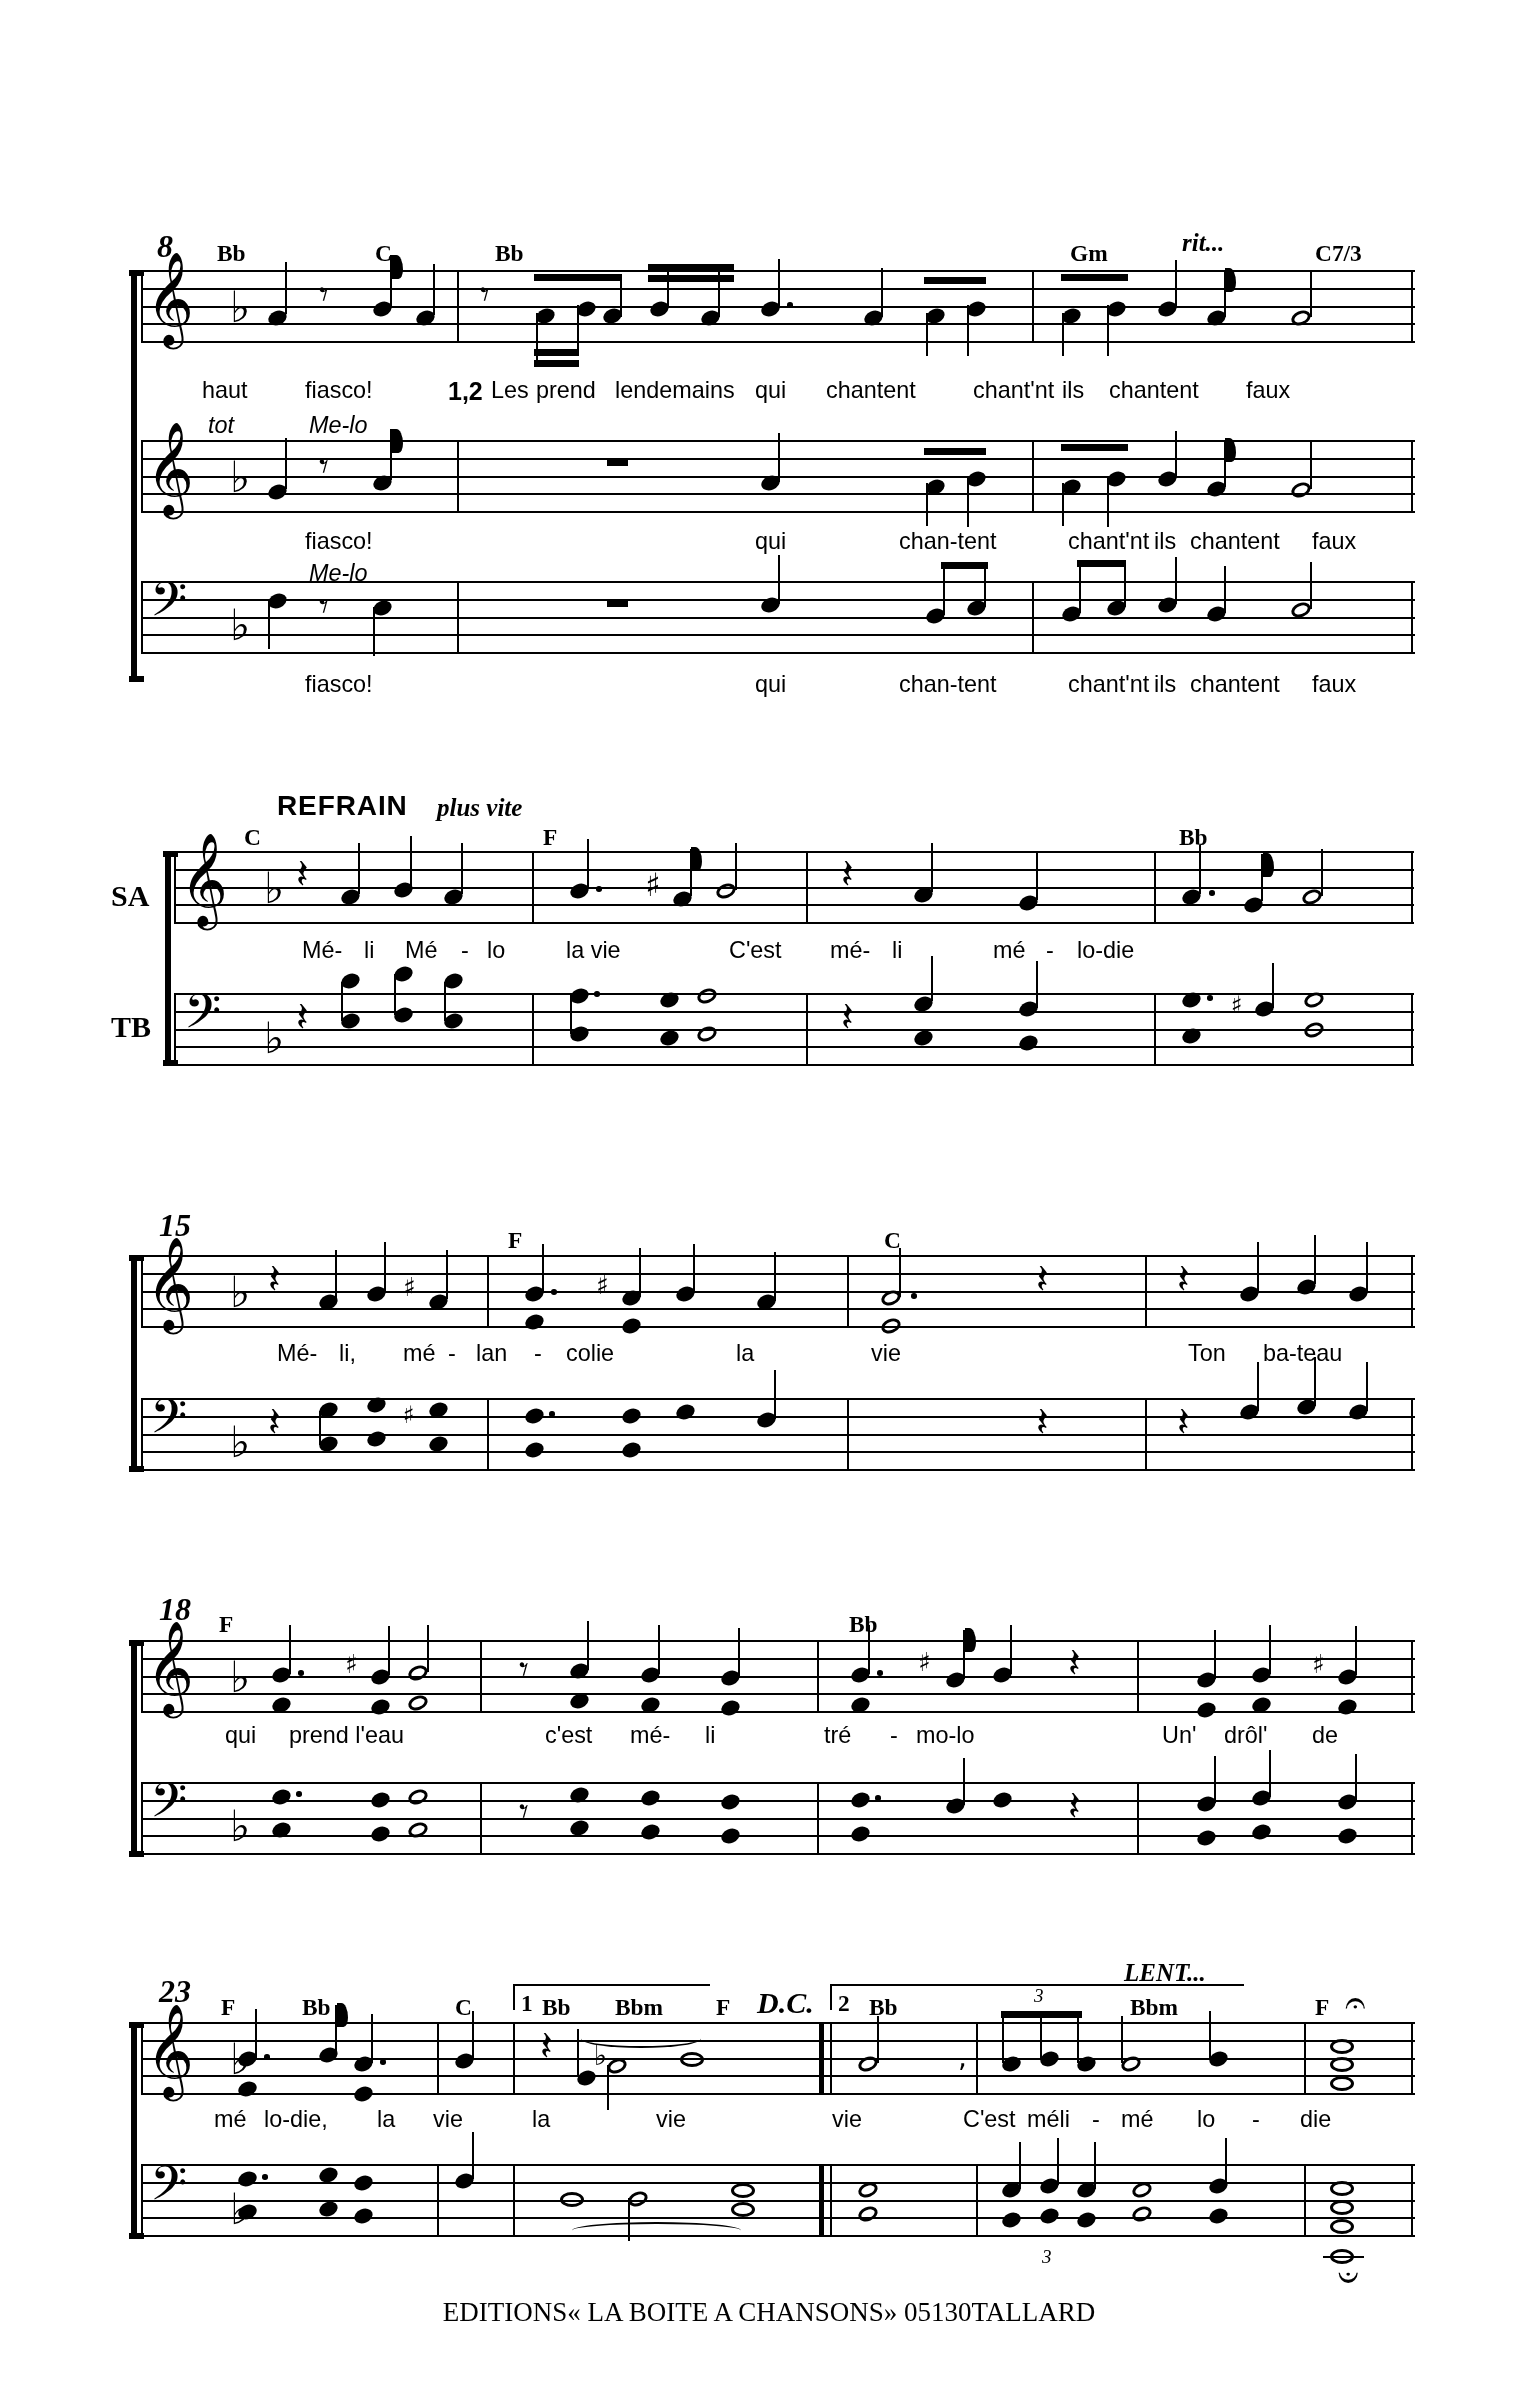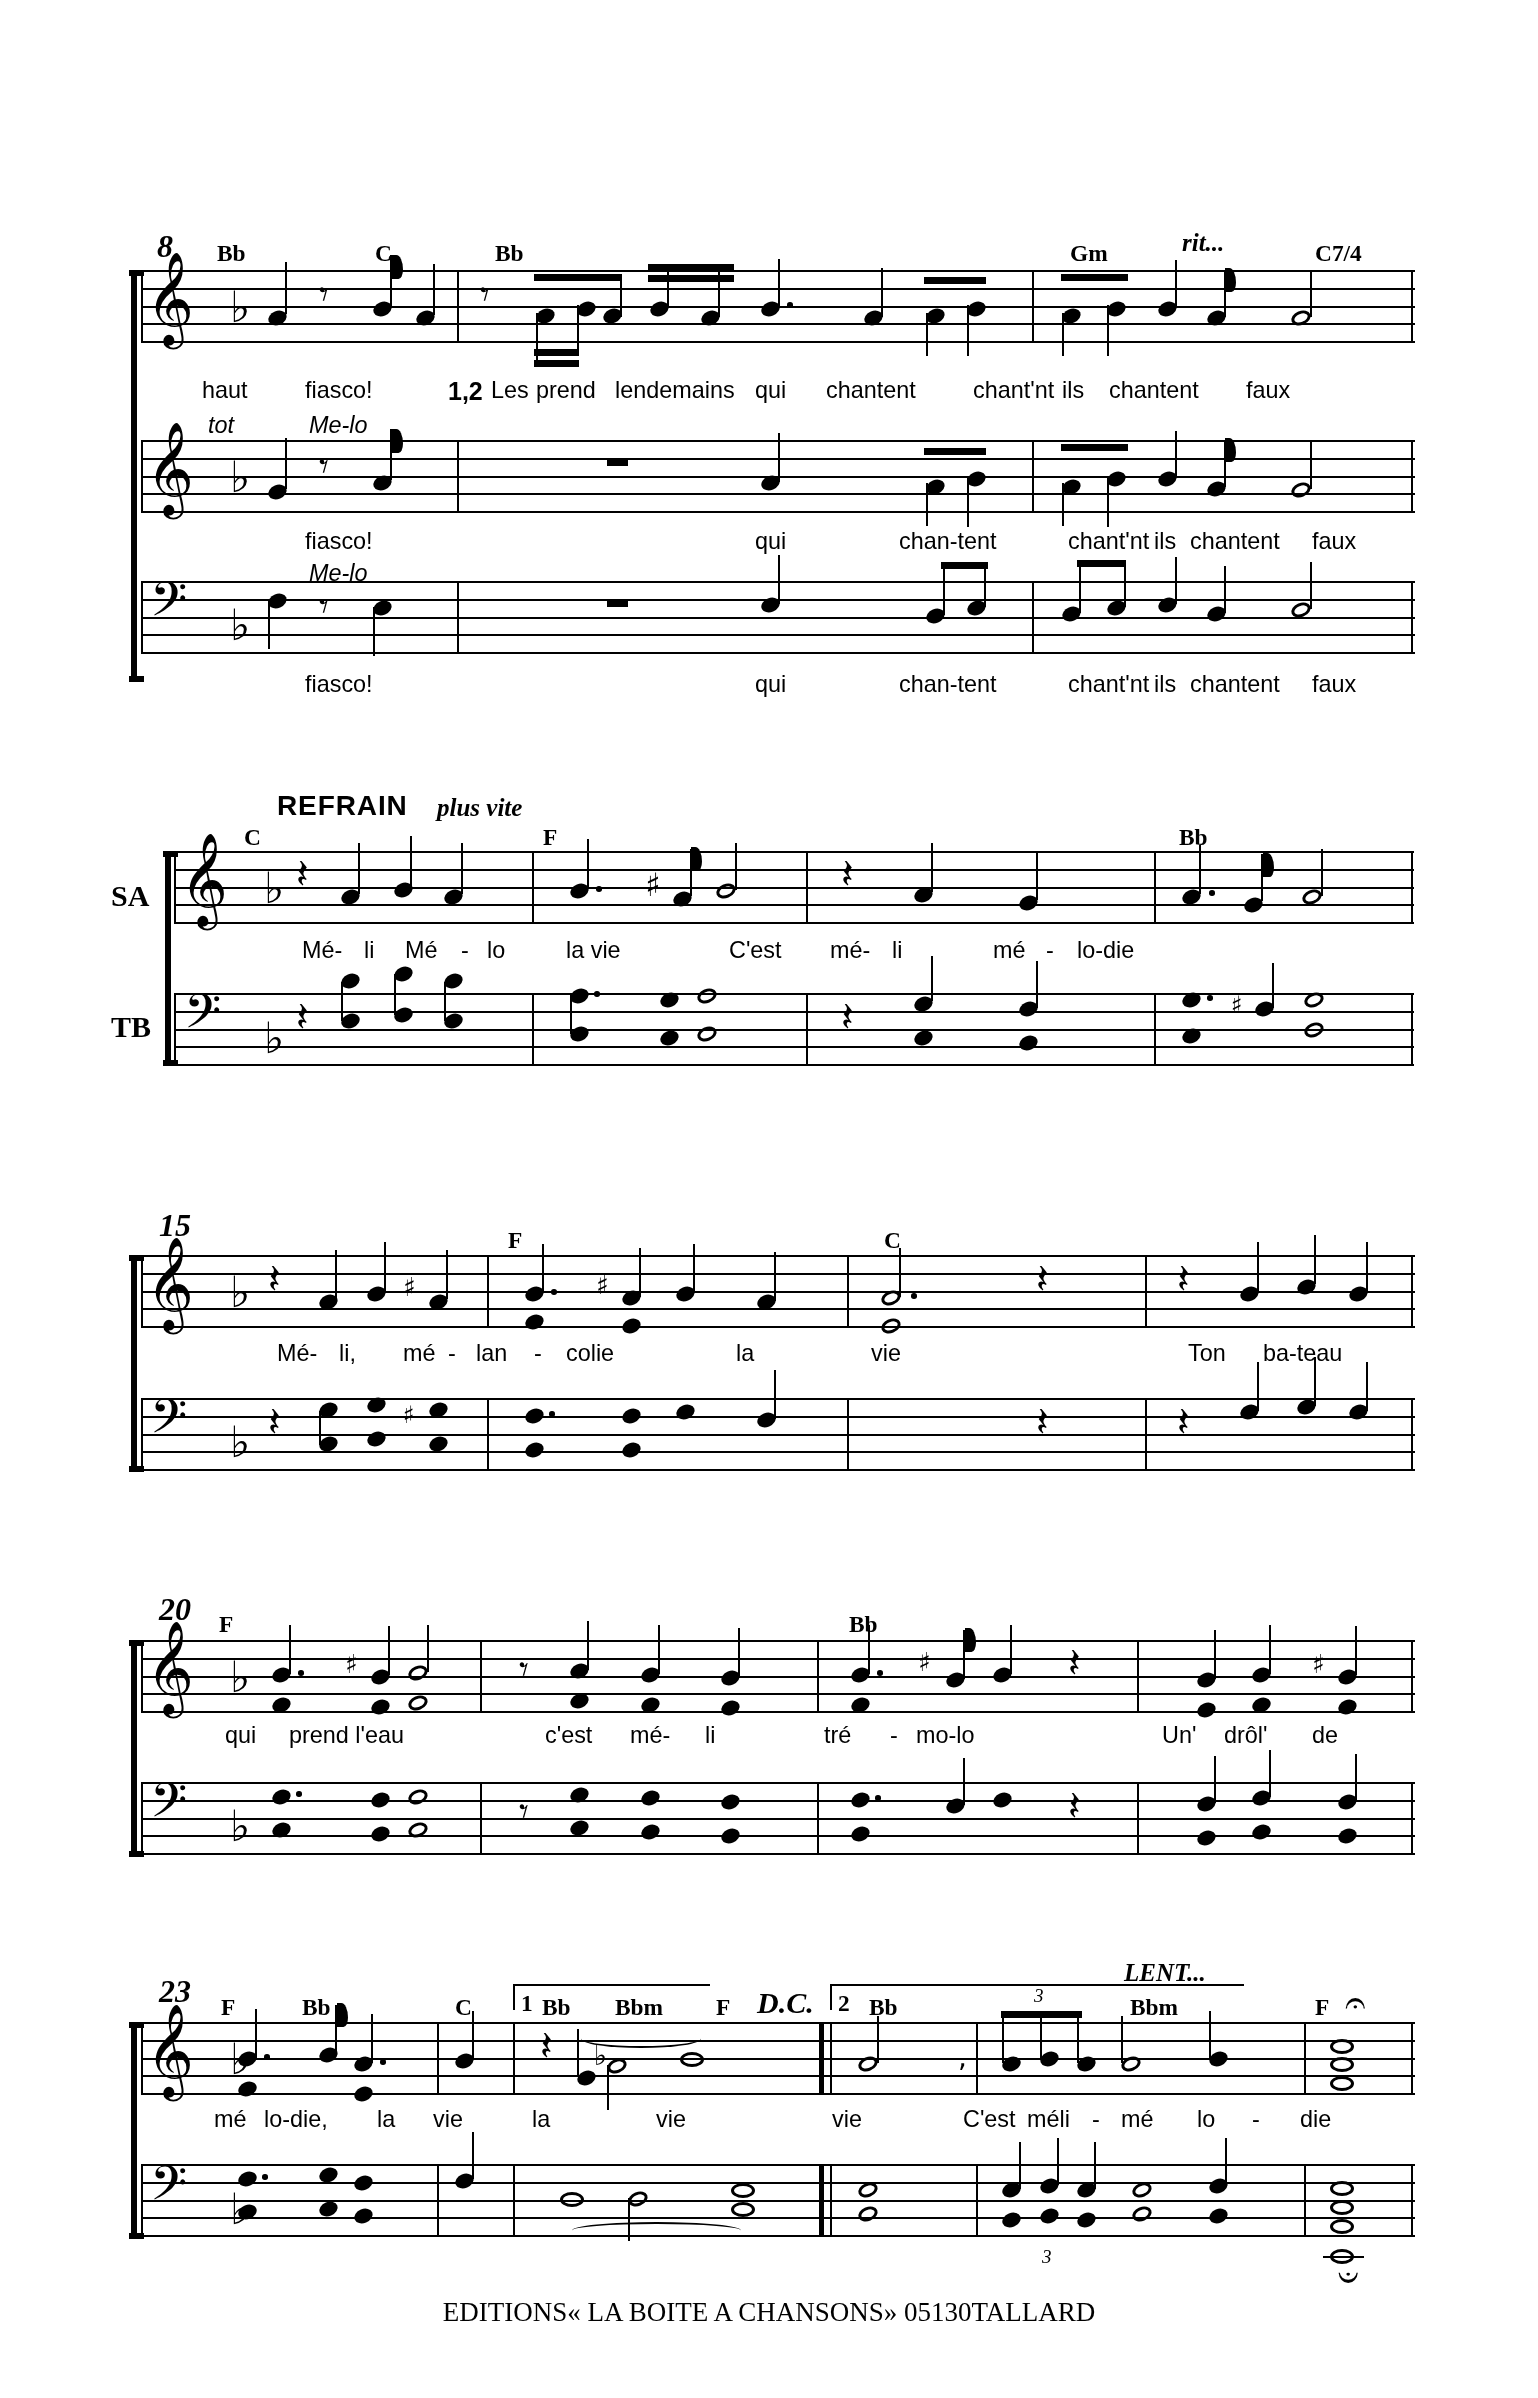--- a/index.html
+++ b/index.html
@@ -263,21 +263,21 @@
 
   <div class="system" style="top:0;">
 
     <div class="measnum" style="left:157px; top:230px;">8</div>
 
     <div class="chord" style="left:217px; top:242px;">Bb</div>
     <div class="chord" style="left:375px; top:242px;">C</div>
     <div class="chord" style="left:495px; top:242px;">Bb</div>
     <div class="chord" style="left:1070px; top:242px;">Gm</div>
     <div class="expr" style="left:1182px; top:230px;">rit...</div>
-    <div class="chord" style="left:1315px; top:242px;">C7/4</div>
+    <div class="chord" style="left:1315px; top:242px;">C7/3</div>
 
     <div class="sysbracket" style="left:131px; top:270px; height:412px;"></div>
 
     <div class="staff" style="top:270px; left:141px; width:1274px; height:75px;">
       <div class="line" style="top:0px;"></div>
       <div class="line" style="top:18px;"></div>
       <div class="line" style="top:36px;"></div>
       <div class="line" style="top:53px;"></div>
       <div class="line" style="top:71px;"></div>
     </div>
@@ -699,21 +699,21 @@
     <div class="rest-q" style="left:1177px; top:1402px;">𝄽</div>
     <div class="nh" style="left:1240px; top:1405px;"></div>
     <div class="stem" style="left:1257px; top:1362px; height:49px;"></div>
     <div class="nh" style="left:1297px; top:1400px;"></div>
     <div class="stem" style="left:1314px; top:1357px; height:49px;"></div>
     <div class="nh" style="left:1349px; top:1405px;"></div>
     <div class="stem" style="left:1366px; top:1362px; height:49px;"></div>
   </div>
 
   <div class="system">
-    <div class="measnum" style="left:159px; top:1593px;">20</div>
+    <div class="measnum" style="left:159px; top:1593px;">18</div>
     <div class="chord" style="left:219px; top:1613px;">F</div>
     <div class="chord" style="left:849px; top:1613px;">Bb</div>
 
     <div class="sysbracket" style="left:131px; top:1640px; height:217px;"></div>
 
     <div class="staff" style="top:1640px; left:141px; width:1274px; height:75px;">
       <div class="line" style="top:0px;"></div>
       <div class="line" style="top:18px;"></div>
       <div class="line" style="top:36px;"></div>
       <div class="line" style="top:53px;"></div>

